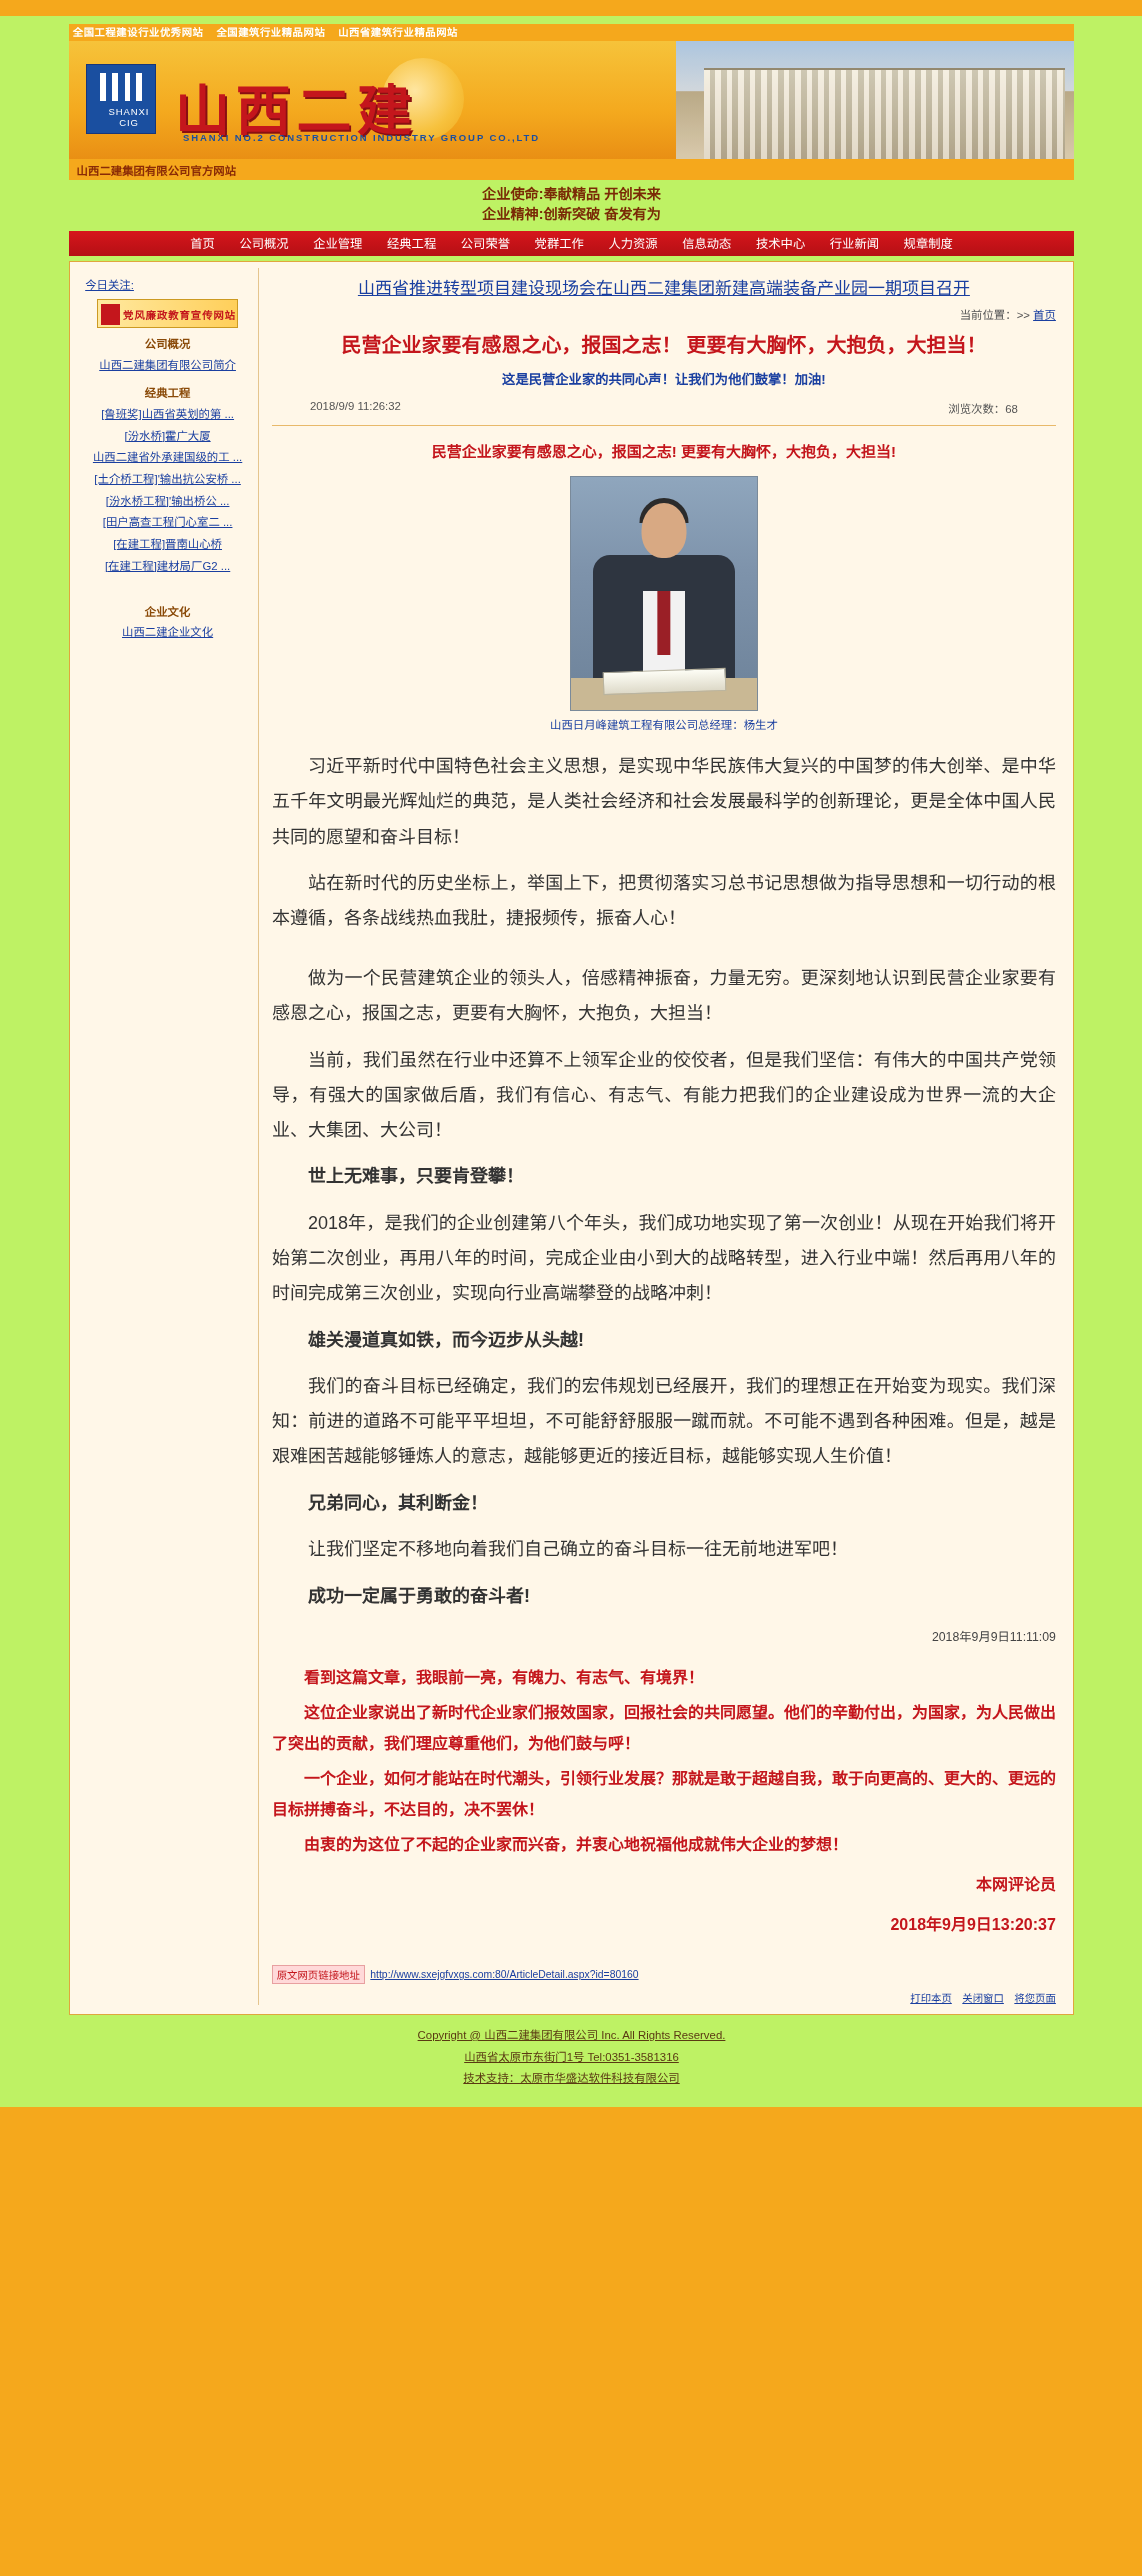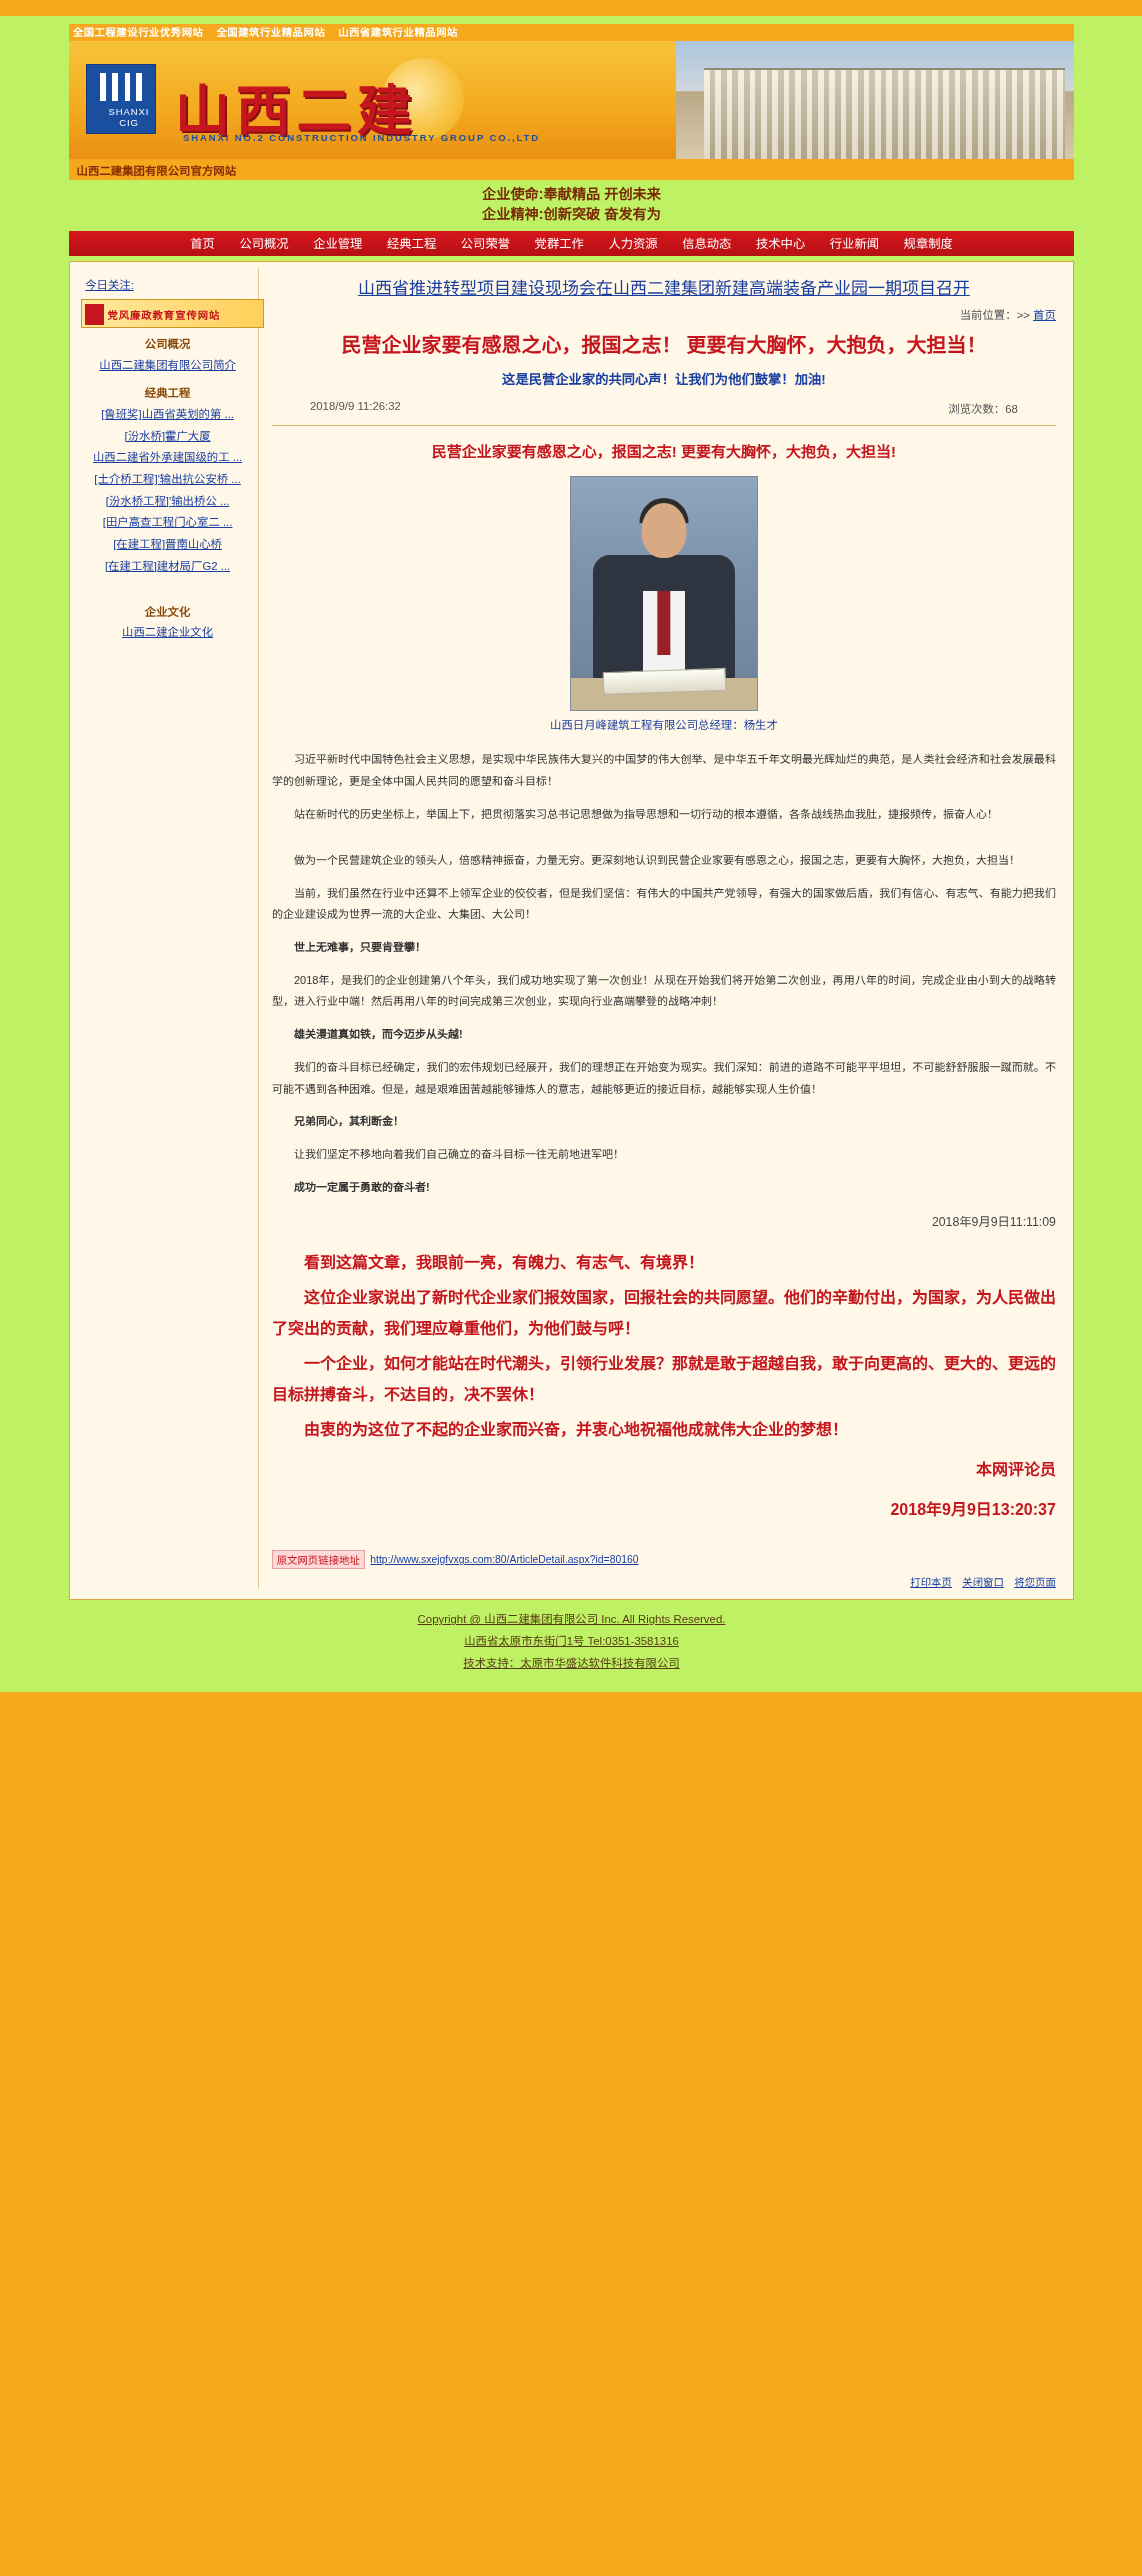--- a/index.html
+++ b/index.html
@@ -157,21 +157,21 @@
     font-size:11.4px;
   }
   .today {
     color:#1a3fa0;
     text-decoration:underline;
     font-size:11.4px;
     margin:3.8px 0 5.7px 3.8px;
     display:inline-block;
   }
   .ad-box {
-    width:183px; height:28.4px;
+    width:141px; height:28.4px;
     margin:1.9px auto 5.7px auto;
     background:linear-gradient(to right,#ffe9a0,#ffcf5a);
     border:0.9px solid #cc9a22;
     position:relative;
     overflow:hidden;
   }
   .ad-box:before {
     content:"";
     position:absolute; left:2.8px; top:3.8px;
     width:19px; height:21px;
@@ -308,21 +308,21 @@
     border:0.9px solid #b9b4a0;
     transform:rotate(-2deg);
   }
   .caption {
     text-align:center;
     color:#1a3fa0;
     font-size:11.4px;
     margin:3.8px 0 17px 0;
   }
   .p {
-    font-size:11px;
+    font-size:18px;
     line-height:1.95;
     color:#333;
     text-indent:2em;
     margin:0 0 11.4px 0;
     text-align:justify;
   }
   .p.bold { font-weight:bold; }
   .sign-date {
     text-align:right;
     font-size:12.3px;

